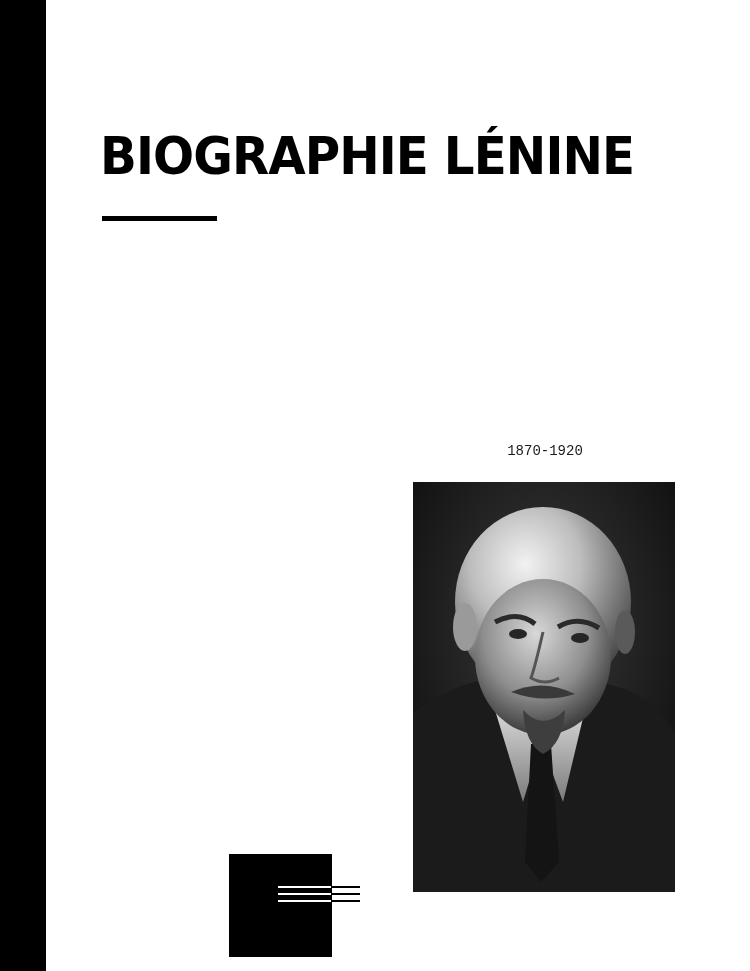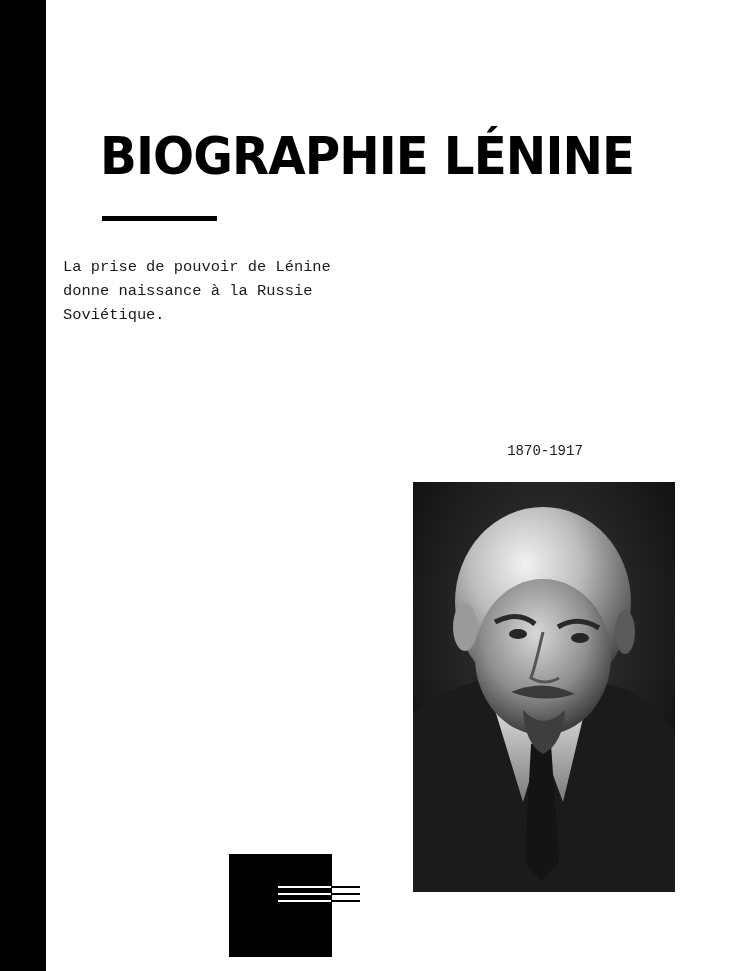--- a/index.html
+++ b/index.html
@@ -104,26 +104,23 @@
   </style>
 </head>
 <body>
 
 <div class="side-bar"></div>
 
 <h1 class="title">BIOGRAPHIE LÉNINE</h1>
 <div class="title-rule"></div>
 
 <div class="body-text">
-  <p>La prise de pouvoir de Lénine
-donne naissance à la Russie
-Soviétique.</p>
 </div>
 
-<div class="dates">1870-1917</div>
+<div class="dates">1870-1920</div>
 
 <div class="photo">
   <svg width="262" height="410" viewBox="0 0 262 410">
     <defs>
       <radialGradient id="bg" cx="50%" cy="35%" r="70%">
         <stop offset="0%" stop-color="#3a3a3a"></stop>
         <stop offset="100%" stop-color="#0c0c0c"></stop>
       </radialGradient>
       <radialGradient id="head" cx="40%" cy="30%" r="70%">
         <stop offset="0%" stop-color="#f2f2f2"></stop>

